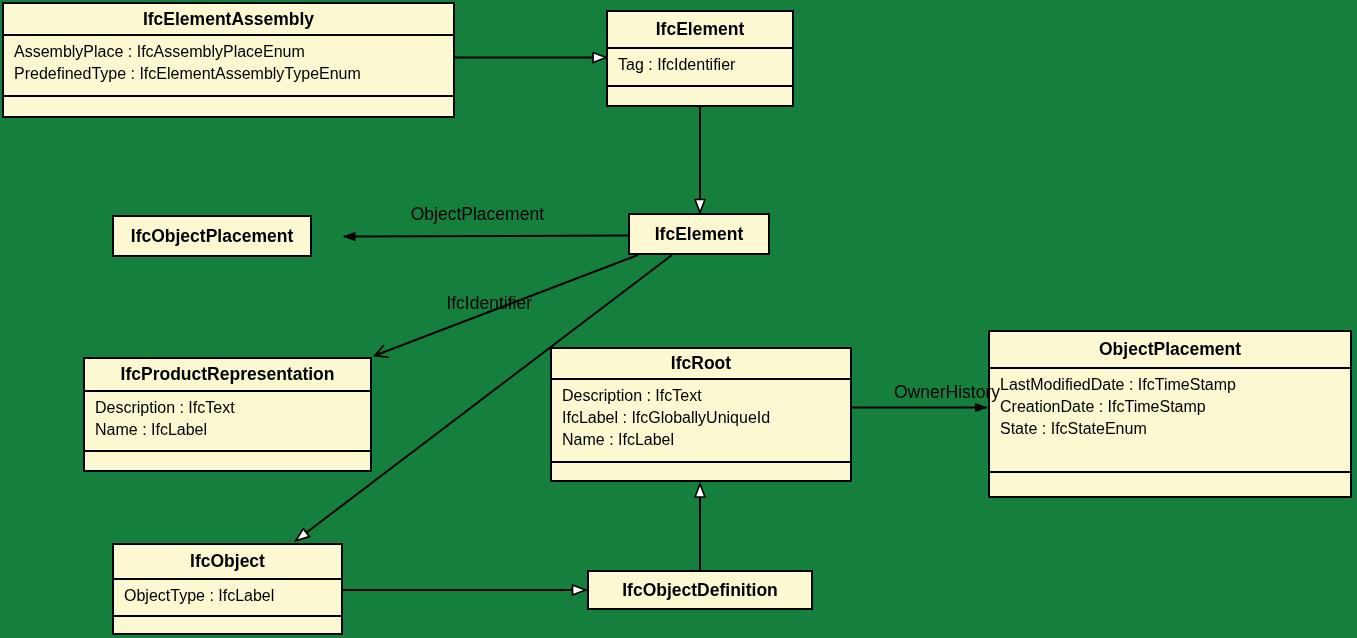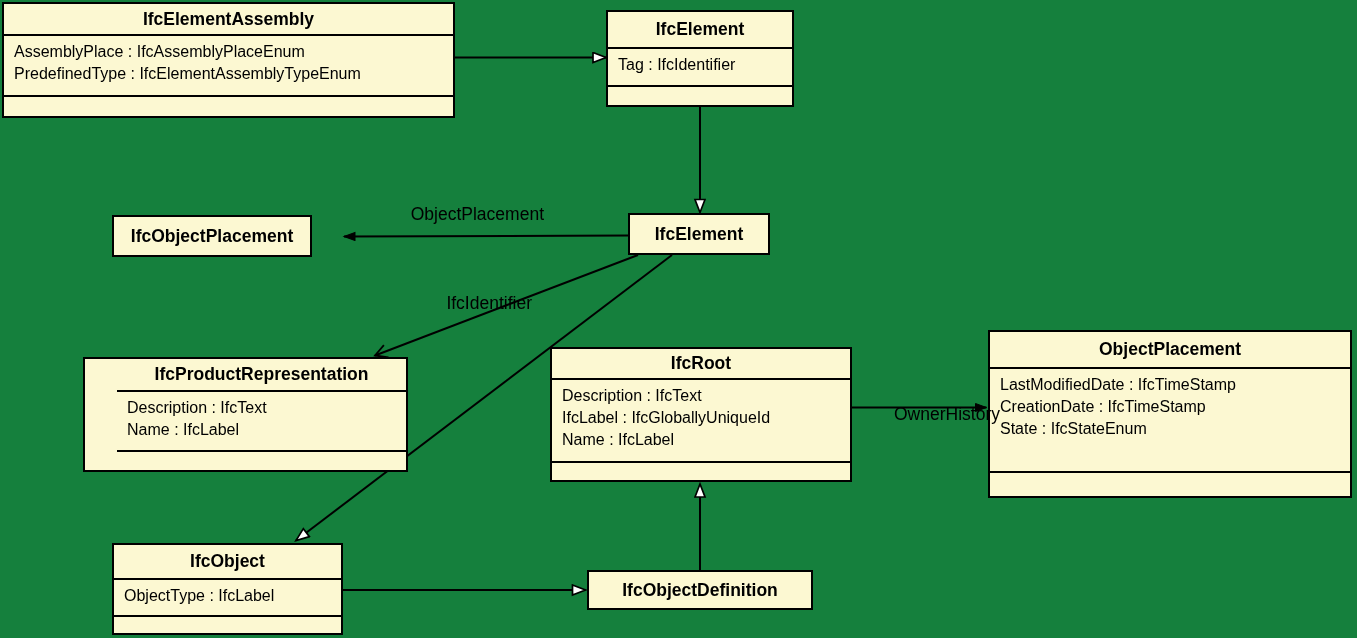--- a/index.html
+++ b/index.html
@@ -102,21 +102,21 @@
   </div>
 
   <div class="node single" style="left:112px; top:215px; width:200px; height:42px;">
     <div class="title">IfcObjectPlacement</div>
   </div>
 
   <div class="node single" style="left:628px; top:213px; width:142px; height:42px;">
     <div class="title">IfcElement</div>
   </div>
 
-  <div class="node" style="left:83px; top:357px; width:325px; height:115px;padding-left:32px;">
+  <div class="node" style="left:83px; top:357px; width:289px; height:115px;">
     <div class="title" style="height:31px;">IfcProductRepresentation</div>
     <div class="attrs">
       <div>Description : IfcText</div>
       <div>Name : IfcLabel</div>
     </div>
     <div class="empty" style="height:18px;"></div>
   </div>
 
   <div class="node" style="left:550px; top:347px; width:302px; height:135px;">
     <div class="title" style="height:29px;">IfcRoot</div>
@@ -145,15 +145,15 @@
     </div>
     <div class="empty" style="height:16px;"></div>
   </div>
 
   <div class="node single" style="left:587px; top:570px; width:226px; height:40px;">
     <div class="title">IfcObjectDefinition</div>
   </div>
 
   <div class="edge-label" style="left:386px; top:204px; width:158px;">ObjectPlacement</div>
   <div class="edge-label" style="left:394px; top:293px; width:138px;">IfcIdentifier</div>
-  <div class="edge-label" style="left:866px; top:404px; width:134px;">OwnerHistory</div>
+  <div class="edge-label" style="left:866px; top:382px; width:134px;">OwnerHistory</div>
 
 </div>
 
 </body></html>

